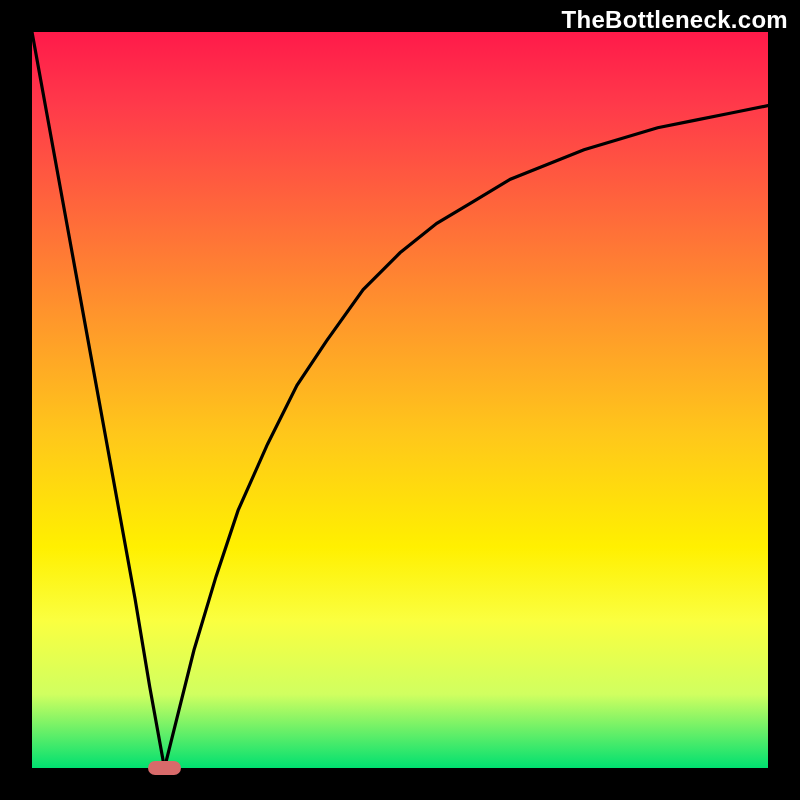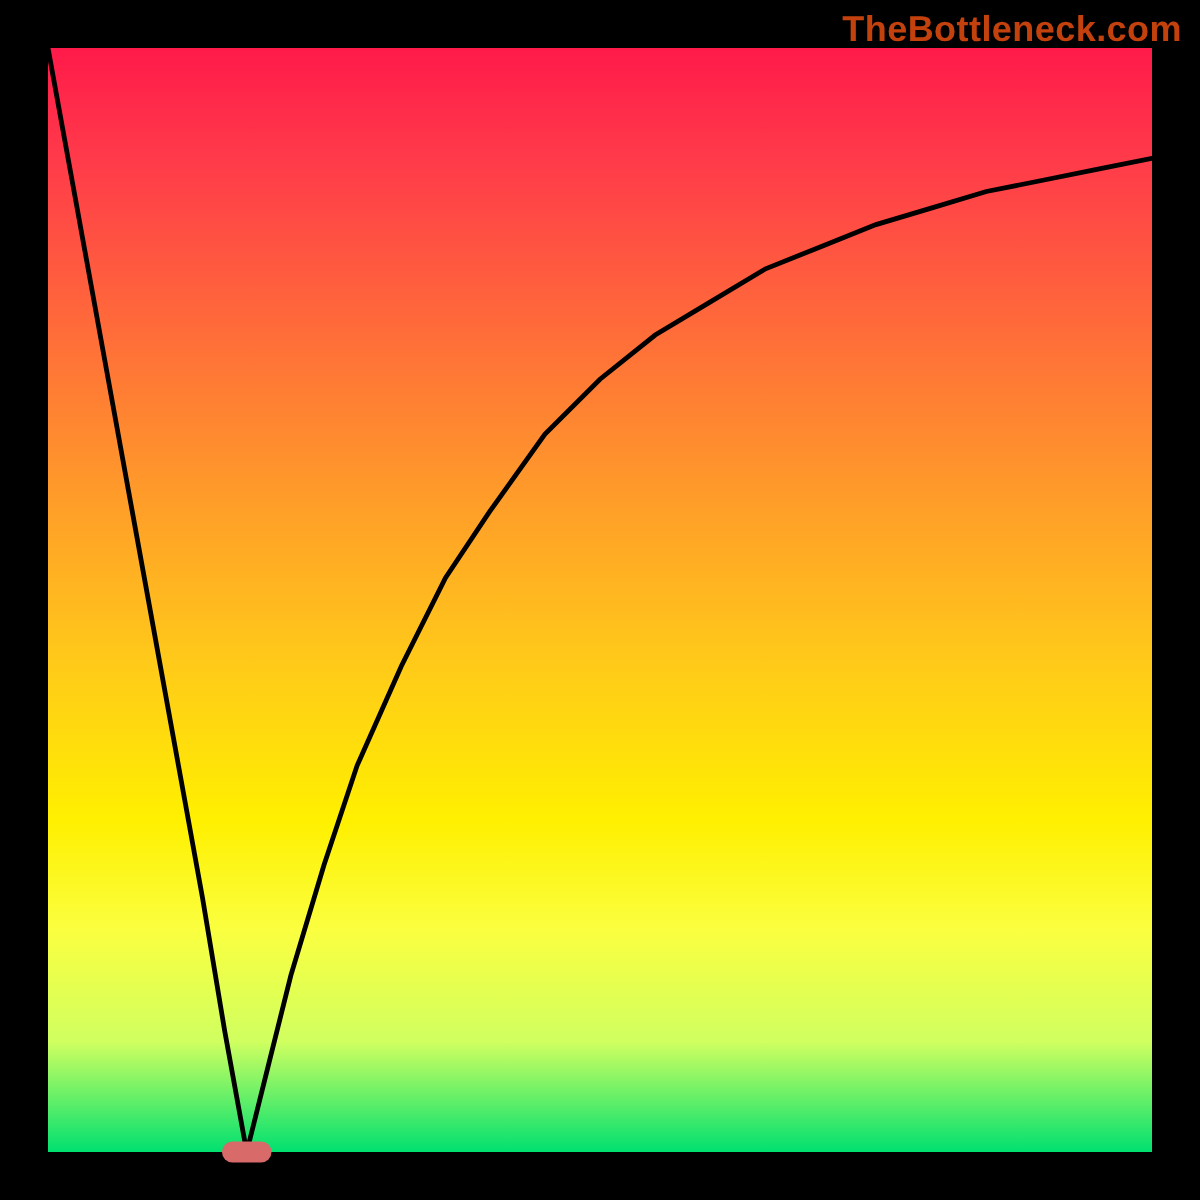--- a/index.html
+++ b/index.html
@@ -27,21 +27,21 @@
       #d0ff60 90%,
       #00e070 100%);
   }
   .watermark {
     position: absolute;
     top: 6px;
     right: 12px;
     font-family: Arial, Helvetica, sans-serif;
     font-size: 24px;
     font-weight: bold;
-    color: #c2410c;
+    color: #ffffff;
     letter-spacing: 0.3px;
     user-select: none;
   }
   svg.curves {
     position: absolute;
     left: 0; top: 0;
     width: 100%; height: 100%;
   }
   .marker {
     position: absolute;

